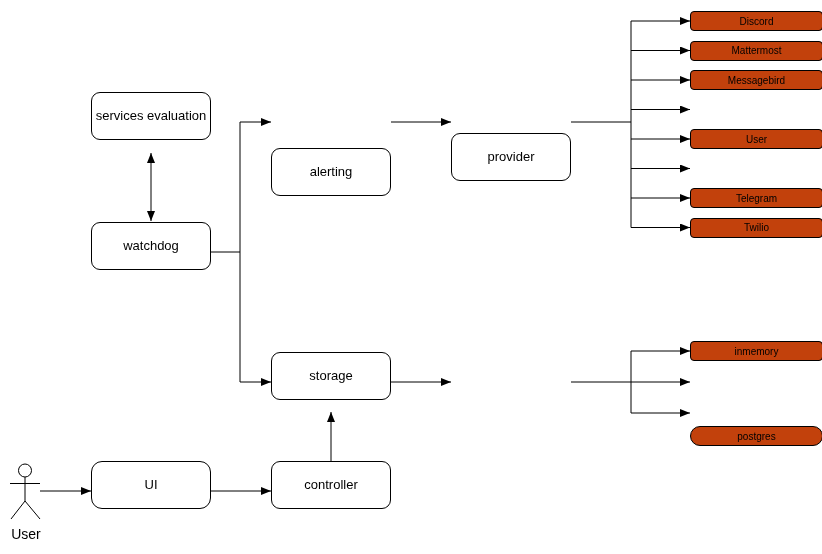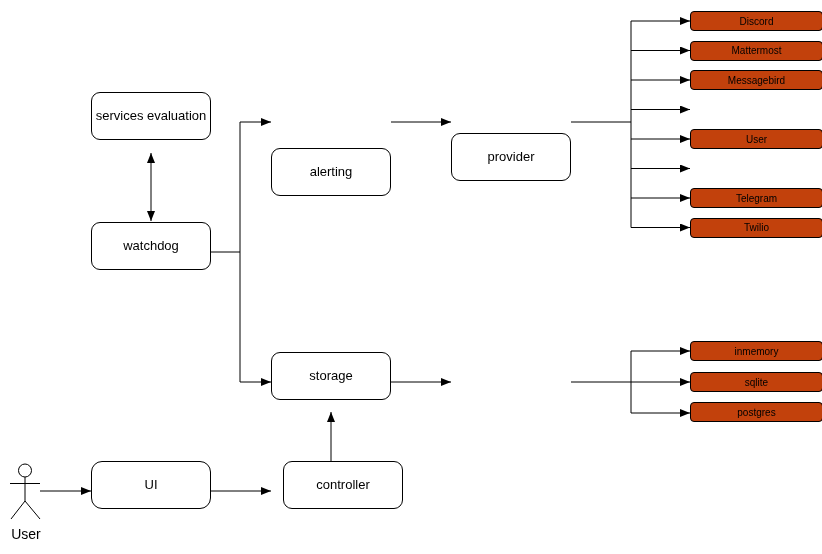--- a/index.html
+++ b/index.html
@@ -103,28 +103,27 @@
       <path d="M25,501 L40,519"></path>
     </g>
   </svg>
 
   <div class="node" style="left:91px;  top:92px;">services evaluation</div>
   <div class="node" style="left:271px; top:108px;margin-top:40px;">alerting</div>
   <div class="node" style="left:451px; top:92px;margin-top:41px;">provider</div>
   <div class="node" style="left:91px;  top:222px;">watchdog</div>
   <div class="node" style="left:271px; top:352px;">storage</div>
   <div class="node" style="left:91px;  top:461px;border-radius:11px;">UI</div>
-  <div class="node" style="left:271px; top:461px;margin-left:12px;">controller</div>
+  <div class="node" style="left:271px; top:461px;">controller</div>
 
   <div class="leaf" style="top:11px;">Discord</div>
   <div class="leaf" style="top:40.5px;">Mattermost</div>
   <div class="leaf" style="top:70px;">Messagebird</div>
   <div class="leaf" style="top:129px;">User</div>
   <div class="leaf" style="top:217.5px;">Twilio</div>
   <div class="leaf" style="top:188px;">Telegram</div>
 
   <div class="leaf" style="top:341px;">inmemory</div>
-  <div class="leaf" style="top:372px;">sqlite</div>
-  <div class="leaf" style="top:402px;">postgres</div>
+  <div class="leaf" style="top:426px;border-radius:10px;">postgres</div>
 
   <div class="actor-label">User</div>
 
 </div>
 
 </body></html>

